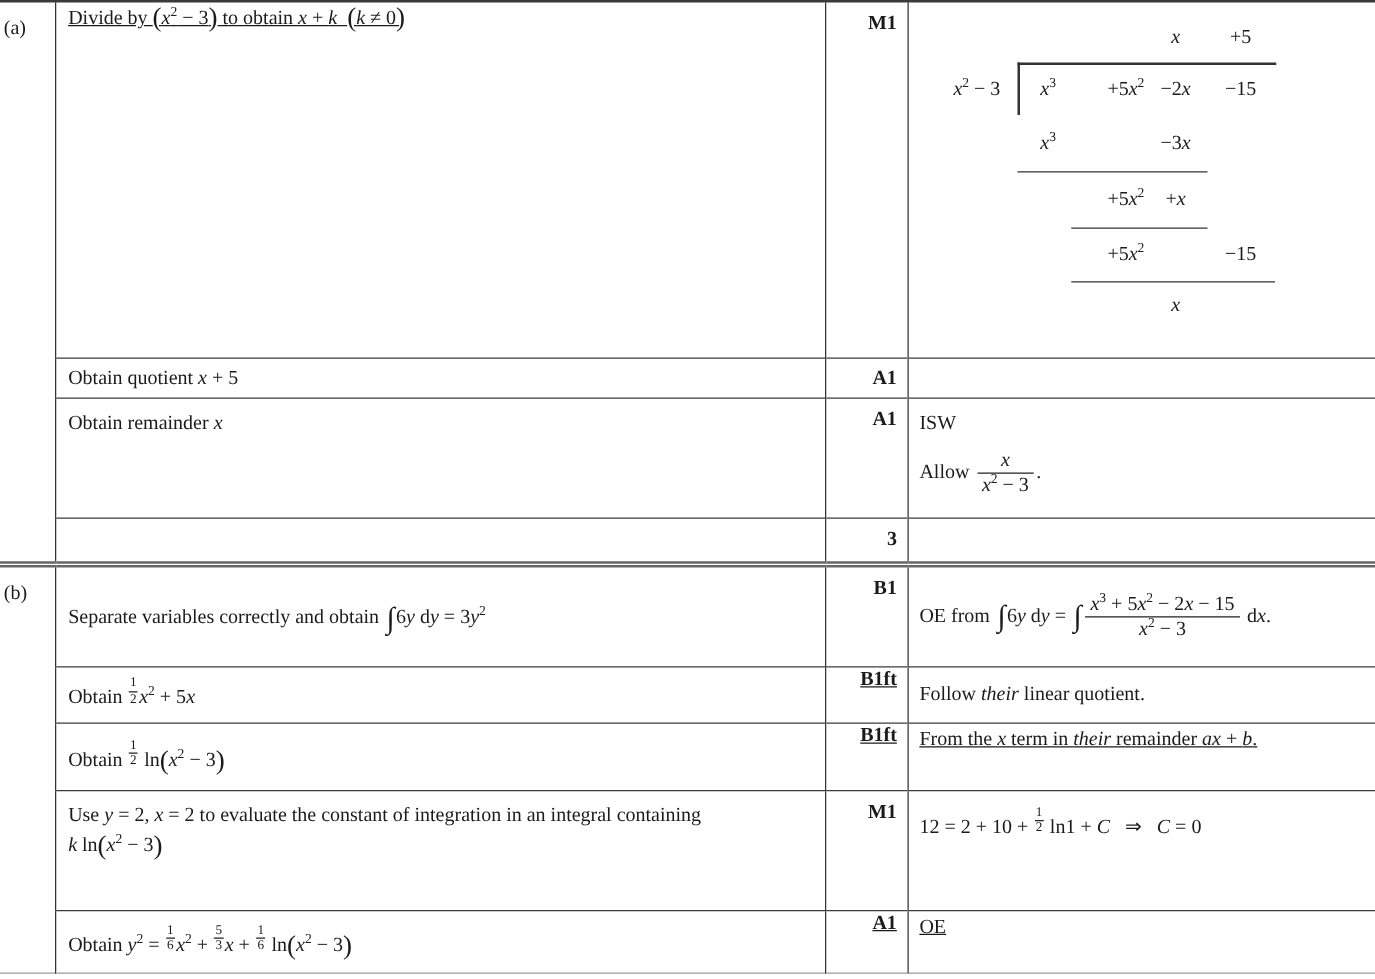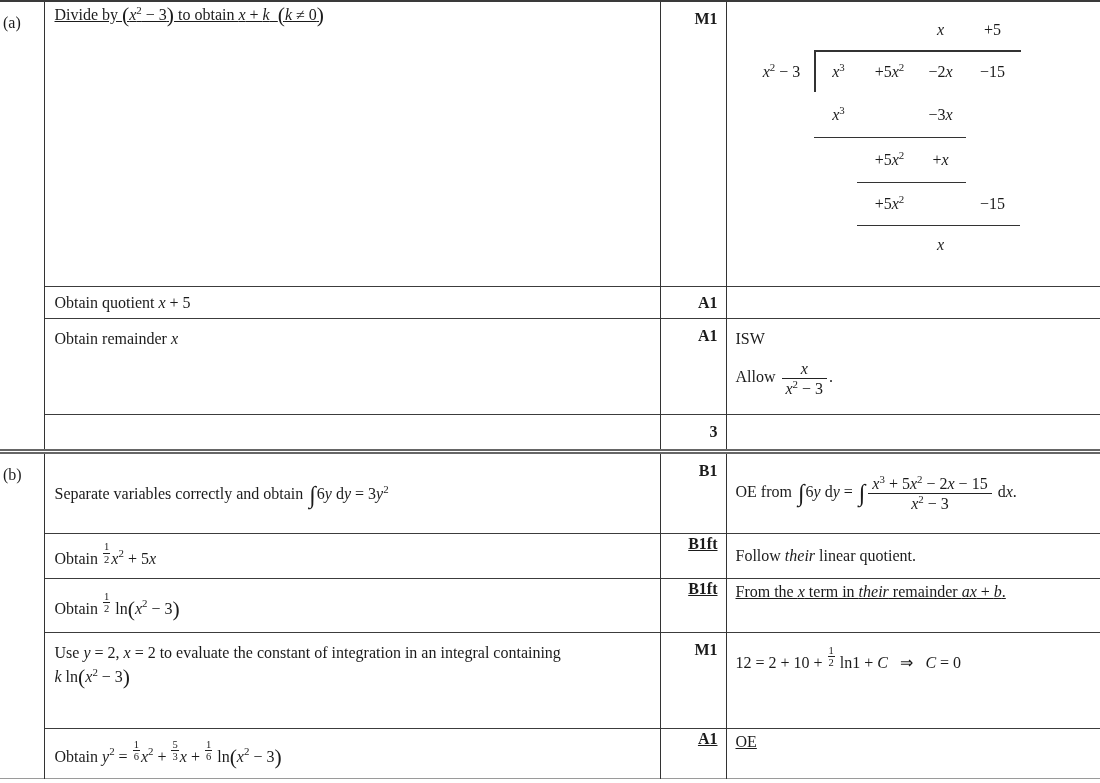--- a/index.html
+++ b/index.html
@@ -38,21 +38,21 @@
   .frac .fd{display:block;border-top:1px solid #222;padding:1px 4px 0 4px;}
   .frac.sm{font-size:0.66em;vertical-align:0.12em;margin:0 1px;}
   .frac.sm .fn{padding:0 1px;} .frac.sm .fd{padding:0 1px;}
   .allow-line{margin-top:9px;}
   
   .div-wrap{position:relative;width:100%;height:274px;}
   .division{position:absolute;left:18px;top:10px;width:266px;height:256px;font-size:16px;}
   .dv-row{position:absolute;left:60px;width:206px;height:24px;line-height:24px;display:flex;}
   .dv-row .dv-c{display:inline-block;text-align:center;}
   .dv-row .dv-c:nth-child(1){width:50px;}
-  .dv-row .dv-c:nth-child(2){width:52px;}
+  .dv-row .dv-c:nth-child(2){width:52px;text-align:right;}
   .dv-row .dv-c:nth-child(3){width:50px;}
   .dv-row .dv-c:nth-child(4){width:54px;}
   .dv-divisor{position:absolute;left:0;top:48px;width:56px;height:24px;line-height:24px;text-align:center;}
   .dv-bar{position:absolute;left:60px;top:38px;width:205px;height:40px;
           border-top:2px solid #333;border-left:2px solid #333;}
   .dv-line{position:absolute;height:0;border-top:1.5px solid #333;}
   .dv-r0{top:6px;} .dv-r1{top:48px;} .dv-r2{top:91px;} .dv-r3{top:136px;} .dv-r4{top:180px;} .dv-r5{top:221px;}
   .dv-l2{top:125px;left:60px;width:152px;}
   .dv-l3{top:170px;left:103px;width:109px;}
   .dv-l4{top:213px;left:103px;width:163px;}

